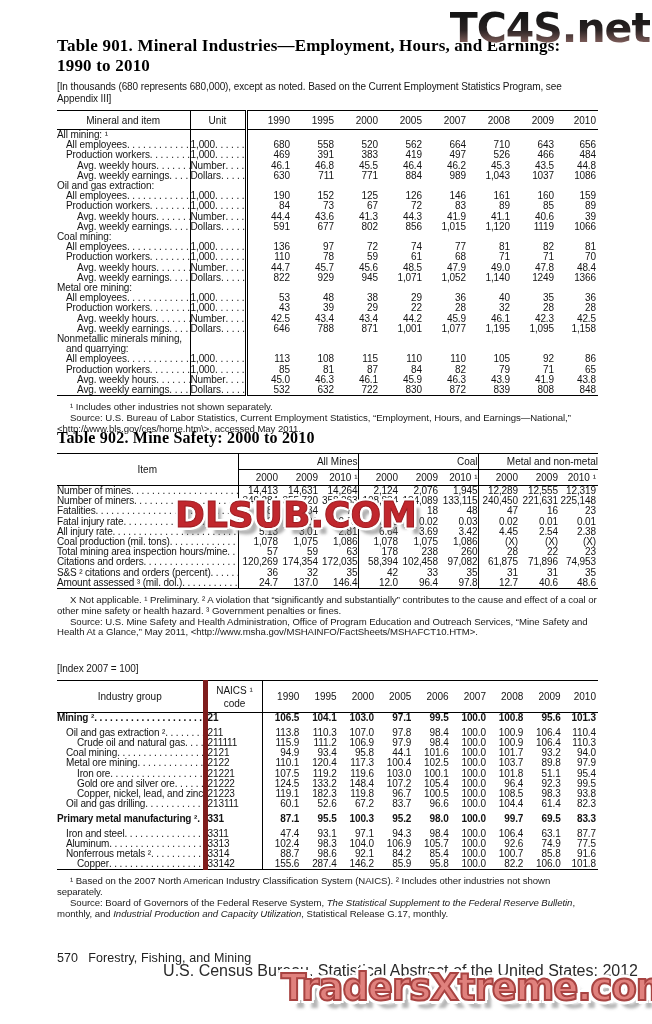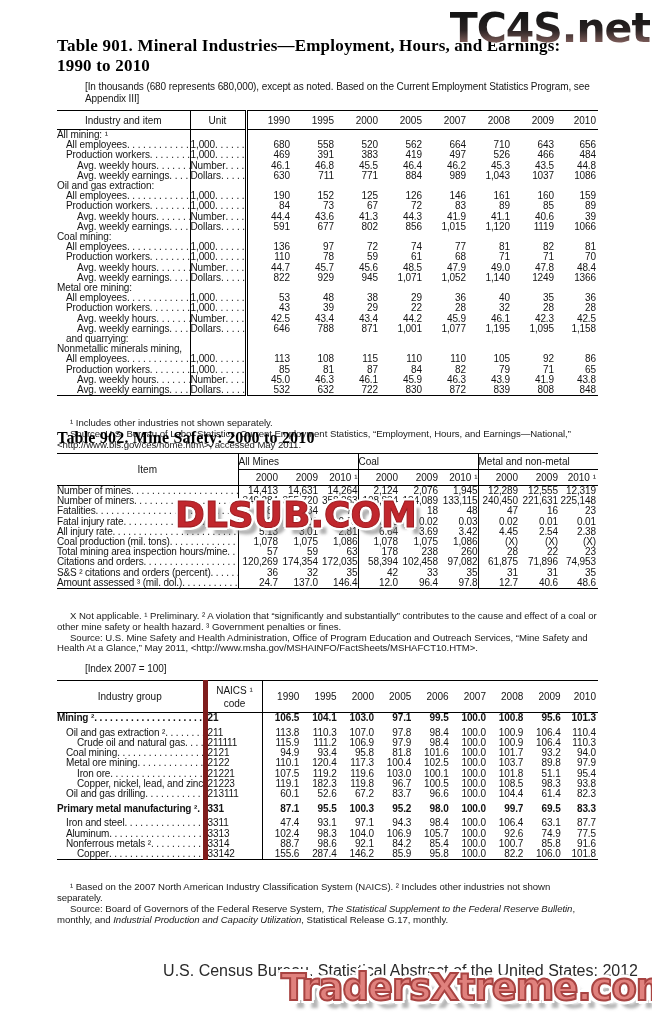--- a/index.html
+++ b/index.html
@@ -1,21 +1,21 @@
 <!DOCTYPE html>
 <html style="--wm-red: #c1272d; --wm-salmon: #e0817d;"><head>
 <meta charset="utf-8">
 <style>
   html,body{margin:0;padding:0;background:#fff;}
   .page{position:relative;width:652px;height:1024px;background:#fff;overflow:hidden;
         font-family:"Liberation Sans",sans-serif;color:#111;}
   .block{position:absolute;left:57px;width:541px;}
   .ttl{font-family:"Liberation Serif",serif;font-weight:bold;font-size:17px;line-height:20px;
        letter-spacing:.2px;color:#000;}
-  .note{font-size:10px;line-height:12px;margin-top:5px;color:#151515;letter-spacing:-0.1px;margin-left:28px;}
+  .note{font-size:10px;line-height:12px;margin-top:5px;color:#151515;letter-spacing:-0.1px;}
   
   table.tbl{border-collapse:collapse;table-layout:fixed;width:541px;font-size:10px;color:#131313;
             border-top:1px solid #000;border-bottom:1px solid #000;margin-top:5px;}
   table.tbl thead{border-bottom:1px solid #000;}
   table.tbl th{font-weight:normal;font-size:10px;padding:0;line-height:11px;}
   table.tbl td{padding:0;height:10.2px;line-height:10.2px;white-space:nowrap;overflow:hidden;
                letter-spacing:-0.1px;}
   .lw{display:flex;overflow:hidden;}
   .lw .t{white-space:nowrap;}
   .dots{flex:1;overflow:hidden;white-space:nowrap;}
@@ -28,29 +28,29 @@
   td.naics{padding-left:4px;}
   td.num,th.yr{text-align:right;padding-right:5px;}
   td.num.last,th.yr.last{padding-right:2px;}
   .t901 .v0{border-left:3px double #000;}
   .t903 .v0{border-left:1px solid #000;}
   .t902 .gb{border-left:1px solid #000;}
   tr.b td{font-weight:bold;}
   tr.gap td{height:4.5px;line-height:4.5px;}
   th.ih{text-align:center;font-size:10px;}
   .t901 thead th{height:18px;vertical-align:middle;}
-  th.grp{text-align:left;border-bottom:1px solid #000;height:15px;vertical-align:middle;}
+  th.grp{text-align:right;border-bottom:1px solid #000;height:15px;vertical-align:middle;}
   .t902 td.lab{letter-spacing:-0.15px;}
   .t903 thead th{vertical-align:middle;}
   .t903 td.lab .lw{letter-spacing:-0.15px;}
   .naicsh div{text-align:center;line-height:13px;}
   .yr2{height:15px;vertical-align:middle;}
   
   .fn{font-size:9.6px;line-height:10.8px;text-indent:13px;margin:0;color:#1a1a1a;letter-spacing:-0.05px;}
-  .fns{margin-top:22px;}
+  .fns{margin-top:6px;}
   
   .pgfoot{position:absolute;left:57px;top:951px;font-size:12.5px;color:#222;letter-spacing:.1px;}
   .pgfoot .num{margin-right:10px;}
   .credit{position:absolute;right:14px;top:962px;font-size:16px;color:#2a2a2a;}
   
   .wm{position:absolute;font-family:"DejaVu Sans",sans-serif;font-weight:bold;pointer-events:none;}
   #wm-top{right:2px;top:4px;font-size:41px;letter-spacing:-1px;
           background:linear-gradient(180deg,#161616 25%,#2c2424 55%,#946d69 88%);
           -webkit-background-clip:text;background-clip:text;color:transparent;}
   #wm-mid{left:175px;top:494px;font-size:36px;letter-spacing:0px;color:var(--wm-red,#c1272d);
@@ -75,21 +75,21 @@
       <div>1990 to 2010</div>
     </div>
     <div class="note">[In thousands (680 represents 680,000), except as noted. Based on the Current Employment Statistics Program, see Appendix III]</div>
     <table class="tbl t901">
       <colgroup>
           <col style="width:133px">
           <col style="width:56px">
         </colgroup>
       <thead>
         <tr>
-          <th class="ih">Industry and item</th>
+          <th class="ih">Mineral and item</th>
           <th class="ih unit" style="border-left:1px solid #000">Unit</th>
           <th class="yr v0">1990</th>
           <th class="yr">1995</th>
           <th class="yr">2000</th>
           <th class="yr">2005</th>
           <th class="yr">2007</th>
           <th class="yr">2008</th>
           <th class="yr">2009</th>
           <th class="yr last">2010</th>
         </tr>
@@ -505,39 +505,39 @@
             <td class="num v0">646</td>
             <td class="num">788</td>
             <td class="num">871</td>
             <td class="num">1,001</td>
             <td class="num">1,077</td>
             <td class="num">1,195</td>
             <td class="num">1,095</td>
             <td class="num last">1,158</td>
           </tr>
           <tr>
-            <td class="lab ind1">
-              <div class="lw">
-                <span class="t">and quarrying:</span>
+            <td class="lab ind0">
+              <div class="lw">
+                <span class="t">Nonmetallic minerals mining,</span>
               </div>
             </td>
             <td class="unit"></td>
             <td class="num v0"></td>
             <td class="num"></td>
             <td class="num"></td>
             <td class="num"></td>
             <td class="num"></td>
             <td class="num"></td>
             <td class="num"></td>
             <td class="num last"></td>
           </tr>
           <tr>
-            <td class="lab ind0">
-              <div class="lw">
-                <span class="t">Nonmetallic minerals mining,</span>
+            <td class="lab ind1">
+              <div class="lw">
+                <span class="t">and quarrying:</span>
               </div>
             </td>
             <td class="unit"></td>
             <td class="num v0"></td>
             <td class="num"></td>
             <td class="num"></td>
             <td class="num"></td>
             <td class="num"></td>
             <td class="num"></td>
             <td class="num"></td>
@@ -940,21 +940,21 @@
             <td class="lab ind1">
               <div class="lw">
                 <span class="t">Coal mining</span>
                 <span class="dots"></span>
               </div>
             </td>
             <td class="naics">2121</td>
             <td class="num v0">94.9</td>
             <td class="num">93.4</td>
             <td class="num">95.8</td>
-            <td class="num">81.8</td>
+            <td class="num">44.1</td>
             <td class="num">101.6</td>
             <td class="num">100.0</td>
             <td class="num">101.7</td>
             <td class="num">93.2</td>
             <td class="num last">94.0</td>
           </tr>
           <tr>
             <td class="lab ind1">
               <div class="lw">
                 <span class="t">Metal ore mining</span>
@@ -982,20 +982,38 @@
             <td class="naics">21221</td>
             <td class="num v0">107.5</td>
             <td class="num">119.2</td>
             <td class="num">119.6</td>
             <td class="num">103.0</td>
             <td class="num">100.1</td>
             <td class="num">100.0</td>
             <td class="num">101.8</td>
             <td class="num">51.1</td>
             <td class="num last">95.4</td>
+          </tr>
+          <tr>
+            <td class="lab ind2">
+              <div class="lw">
+                <span class="t">Gold ore and silver ore</span>
+                <span class="dots"></span>
+              </div>
+            </td>
+            <td class="naics">21222</td>
+            <td class="num v0">124.5</td>
+            <td class="num">133.2</td>
+            <td class="num">148.4</td>
+            <td class="num">107.2</td>
+            <td class="num">105.4</td>
+            <td class="num">100.0</td>
+            <td class="num">96.4</td>
+            <td class="num">92.3</td>
+            <td class="num last">99.5</td>
           </tr>
           <tr>
             <td class="lab ind2">
               <div class="lw">
                 <span class="t">Copper, nickel, lead, and zinc</span>
                 <span class="dots"></span>
               </div>
             </td>
             <td class="naics">21223</td>
             <td class="num v0">119.1</td>
@@ -1143,19 +1161,22 @@
             <td class="num last">101.8</td>
           </tr>
         </tbody>
     </table>
     <div class="fns">
       <p class="fn">¹ Based on the 2007 North American Industry Classification System (NAICS). ² Includes other industries not shown separately.</p>
       <p class="fn"><span>Source: Board of Governors of the Federal Reserve System, </span><i>The Statistical Supplement to the Federal Reserve Bulletin</i><span>, monthly, and </span><i>Industrial Production and Capacity Utilization</i><span>, Statistical Release G.17, monthly.</span></p>
     </div>
   </div>
 
+  <div class="pgfoot">
+    <span class="num">570</span><span>Forestry, Fishing, and Mining</span>
+  </div>
   <div class="credit">U.S. Census Bureau, Statistical Abstract of the United States: 2012</div>
 
   <div class="wm" id="wm-top">TC4S.net</div>
   <div class="wm" id="wm-mid">DLSUB.COM</div>
   <div class="wm" id="wm-bot">TradersXtreme.com</div>
 
 </div>
 
 </body></html>

